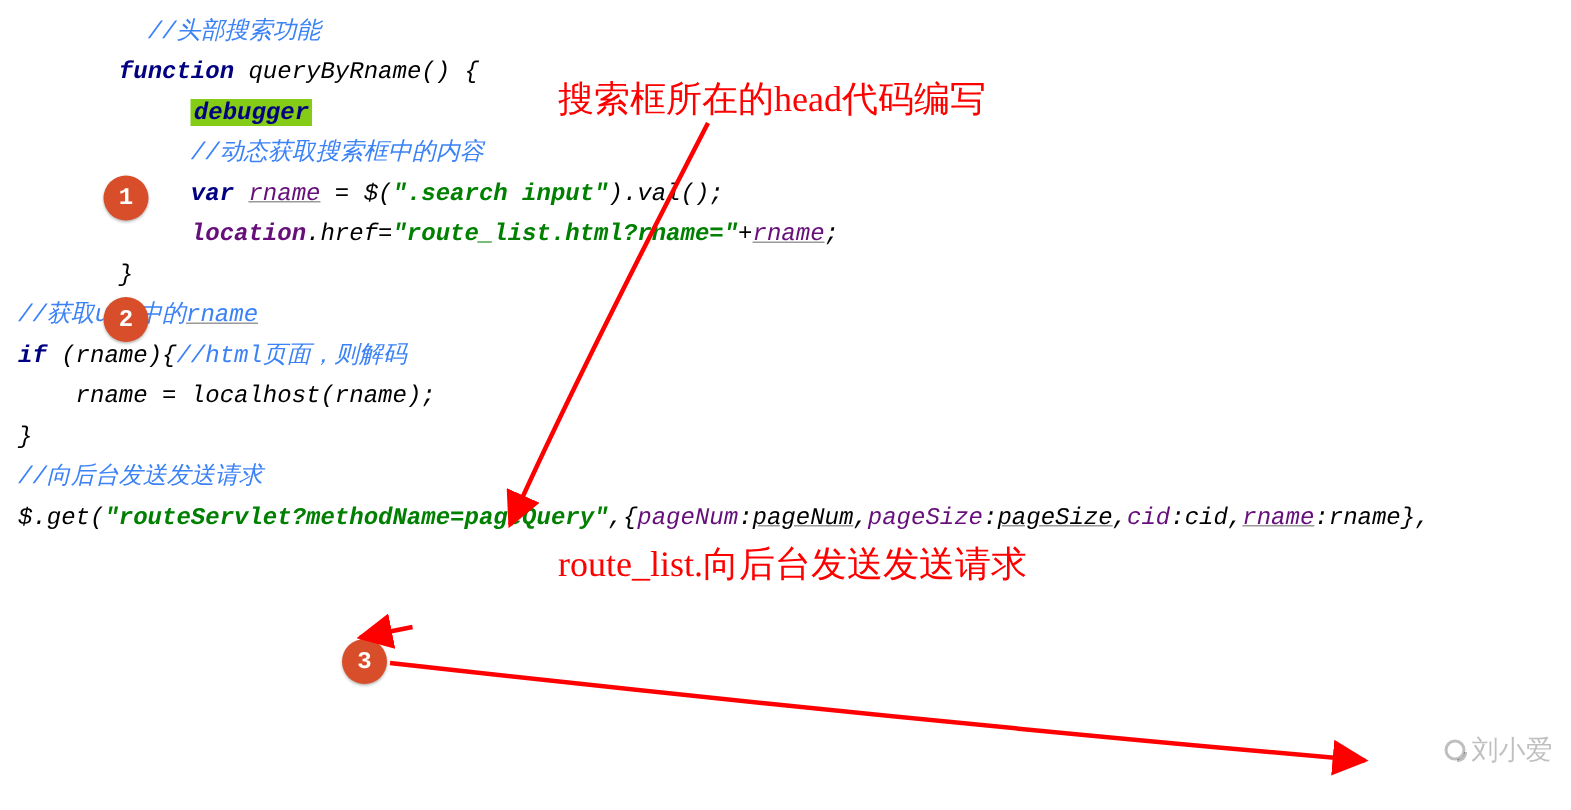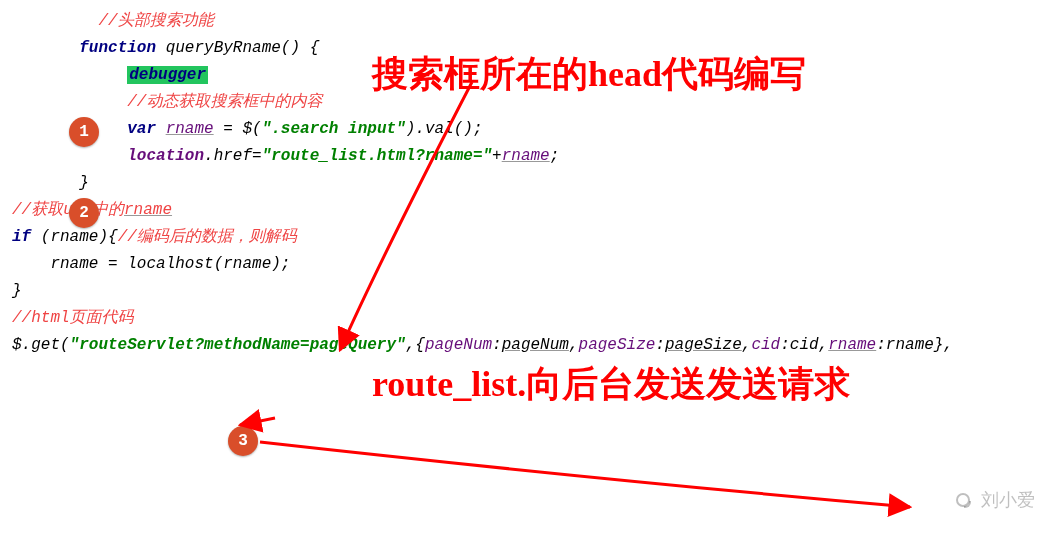--- a/index.html
+++ b/index.html
@@ -15,72 +15,73 @@
     font-style: italic;
   }
   .code-area {
     position: relative;
     padding: 8px 0 0 12px;
   }
   .line {
     line-height: 27px;
     white-space: pre;
   }
-  .comment { color: #ef4444; }
+  .comment { color: #3b82f6; }
   .keyword { color: #000080; font-weight: bold; }
   .ident { color: #000; }
   .console { color: #660e7a; font-style: italic; }
   .string { color: #008000; font-weight: bold; }
   .location { color: #660e7a; font-style: italic; font-weight: bold; text-align: right; }
   .paren { color: #000; }
   .purple { color: #660e7a; }
   .underline { text-decoration: underline; text-decoration-color: #999; }
-  .dbg { color: #000080; font-weight: bold; background: #22c55e; padding: 0 2px; }
+  .dbg { color: #000080; font-weight: bold; background: #84cc16; padding: 0 2px; }
 
   .badge {
     position: absolute;
     width: 30px;
     height: 30px;
     background: #d94e2a;
     border-radius: 50%;
     color: #fff;
     font-weight: bold;
     text-align: center;
     line-height: 30px;
     font-size: 16px;
     font-style: normal;
     box-shadow: 0 1px 2px rgba(0,0,0,.3);
   }
 
   .anno {
     position: absolute;
     color: #ff0000;
     font-family: 'SimSun','Songti SC', serif;
-    font-size: 36px;
-    font-weight: bold;
+    font-size: 24px;
+    font-weight: normal;
     font-style: normal;
     white-space: nowrap;
   }
 
   svg.arrows {
     position: absolute;
     left: 0; top: 0;
     width: 1047px;
     height: 540px;
     pointer-events: none;
   }
 
   .watermark {
     position: absolute;
     right: 12px;
     bottom: 28px;
     color: rgba(0,0,0,0.25);
     font-size: 18px;
     font-style: normal;
     z-index: 5;
+    font-family: Liberation Serif, serif;
   }
   .wm-icon {
     display: inline-block;
     border: 2px solid rgba(0,0,0,0.25);
     border-radius: 50%;
     width: 10px; height: 10px;
     position: relative;
     top: 1px;
   }
   .wm-icon::after {
@@ -98,24 +99,24 @@
 
 <div class="code-area">
   <div class="line">         <span class="comment">//头部搜索功能</span></div>
   <div class="line">       <span class="keyword">function</span><span class="ident"> queryByRname</span><span class="paren">() {</span></div>
   <div class="line">            <span class="dbg">debugger</span></div>
   <div class="line">            <span class="comment">//动态获取搜索框中的内容</span></div>
   <div class="line">            <span class="keyword">var </span><span class="purple underline">rname</span><span> = $(</span><span class="string">".search input"</span><span>).val();</span></div>
   <div class="line">            <span class="location">location</span><span>.href=</span><span class="string">"route_list.html?rname="</span><span>+</span><span class="purple underline">rname</span><span>;</span></div>
   <div class="line">       <span>}</span></div>
   <div class="line"><span class="comment">//获取url中的</span><span class="comment underline">rname</span></div>
-  <div class="line"><span class="keyword">if </span><span>(rname){</span><span class="comment">//编码后的数据，则解码</span></div>
+  <div class="line"><span class="keyword">if </span><span>(rname){</span><span class="comment">//html页面，则解码</span></div>
   <div class="line">    <span>rname = </span><span class="ident">localhost</span><span>(rname);</span></div>
   <div class="line"><span>}</span></div>
-  <div class="line"><span class="comment">//html页面代码</span></div>
+  <div class="line"><span class="comment">//向后台发送发送请求</span></div>
   <div class="line"><span>$.get(</span><span class="string">"routeServlet?methodName=pageQuery"</span><span>,{</span><span class="purple">pageNum</span><span>:</span><span class="underline">pageNum</span><span>,</span><span class="purple">pageSize</span><span>:</span><span class="underline">pageSize</span><span>,</span><span class="purple">cid</span><span>:cid,</span><span class="purple underline">rname</span><span>:rname},</span></div>
 </div>
 
 <div class="badge" style="left:69px; top:117px">1</div>
 <div class="badge" style="left:69px; top:198px">2</div>
 <div class="badge" style="left:228px; top:426px">3</div>
 
 <div class="anno" style="left:372px; top:50px">搜索框所在的head代码编写</div>
 <div class="anno" style="left:372px; top:360px">route_list.向后台发送发送请求</div>
 

